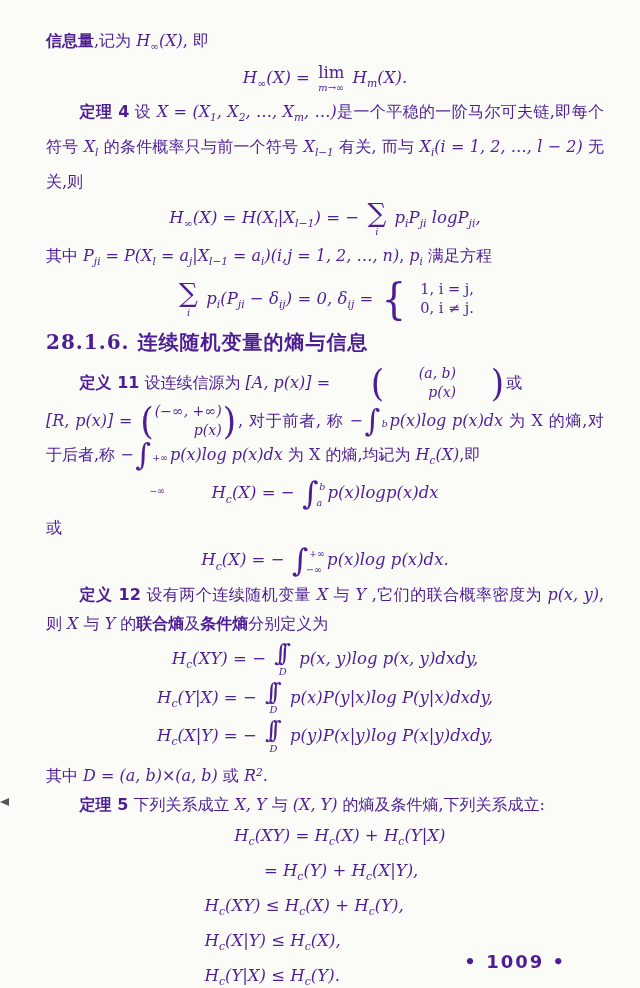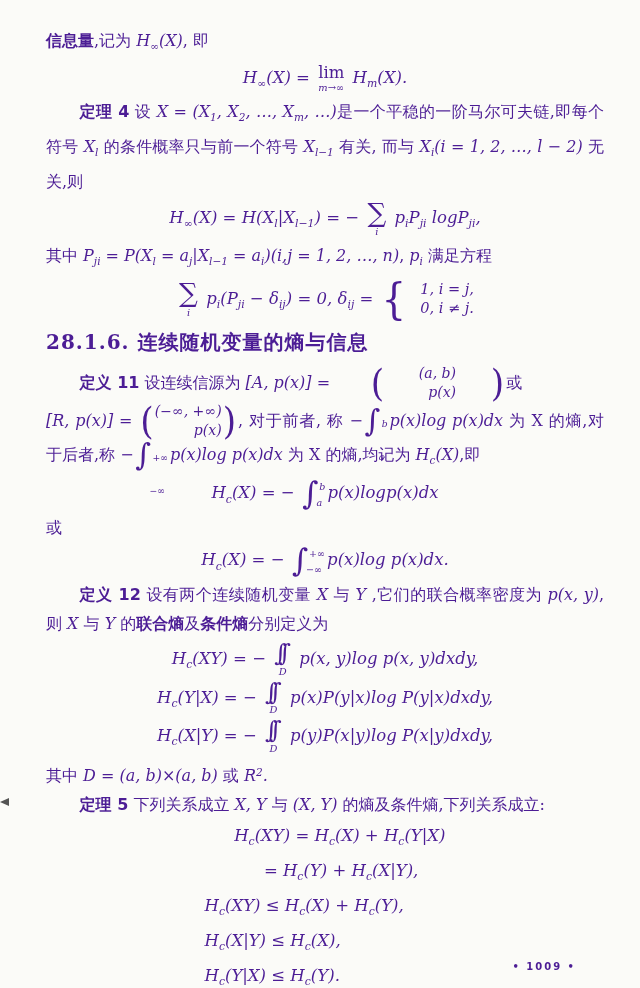--- a/index.html
+++ b/index.html
@@ -31,31 +31,31 @@
   .bigop.iint .op{font-size:1.45em;letter-spacing:-0.34em;padding-right:0.34em;}
   
   .intgl{display:inline-flex;align-items:center;vertical-align:middle;margin:0 2px;}
   .intgl .sign{font-style:normal;font-size:1.9em;line-height:0.95;}
   .intgl .lims{display:flex;flex-direction:column;justify-content:space-between;height:2.3em;font-size:0.58em;font-style:italic;margin-left:1px;}
   .intgl .ul{transform:translateY(-2px);}
   .intgl .ll{transform:translate(-3px,2px);}
   
   .cases{display:inline-flex;align-items:center;vertical-align:middle;margin-left:3px;}
   .cases .brace{font-style:normal;font-size:2.35em;line-height:1;transform:scaleY(1.12);font-weight:300;}
-  .cases .rows{display:flex;flex-direction:column;align-items:flex-start;font-size:0.88em;line-height:1.3;font-style:italic;margin-left:14px;}
+  .cases .rows{display:flex;flex-direction:column;align-items:flex-start;font-size:0.88em;line-height:1.3;margin-left:14px;}
   
   .stack{display:inline-flex;align-items:center;vertical-align:middle;margin:0 2px;}
   .stack .paren{font-style:normal;font-size:2.15em;line-height:1;font-weight:300;transform:scaleY(1.08);}
   .stack .rows{display:flex;flex-direction:column;align-items:flex-end;font-size:0.88em;line-height:1.35;font-style:italic;padding:0 1px;}
   .relations{width:fit-content;margin:2px auto 0;font-size:16.5px;}
   .rel{line-height:29px;font-family:"DejaVu Serif",serif;}
   .rel.r1{padding-left:1.8em;}
   .rel.r2{padding-left:3.6em;}
   .pagenum{
-    position:absolute;right:64px;bottom:16px;font-weight:700;font-size:10px;
+    position:absolute;right:74px;bottom:16px;font-weight:700;font-size:18px;
     letter-spacing:2px;font-family:"DejaVu Sans",sans-serif;
   }
   .artifact{
     position:absolute;left:0;top:798px;width:0;height:0;
     border-top:4px solid transparent;border-bottom:4px solid transparent;
     border-right:9px solid #2a2a2a;opacity:0.8;
   }
 </style>
 </head>
 <body>

